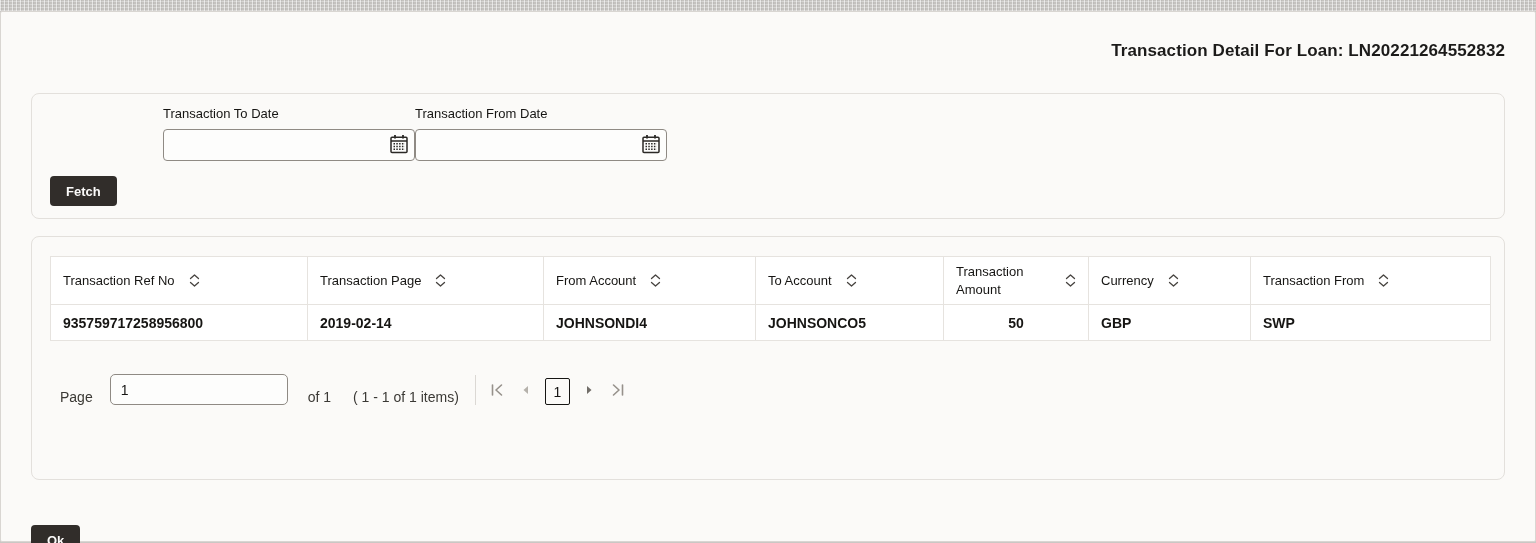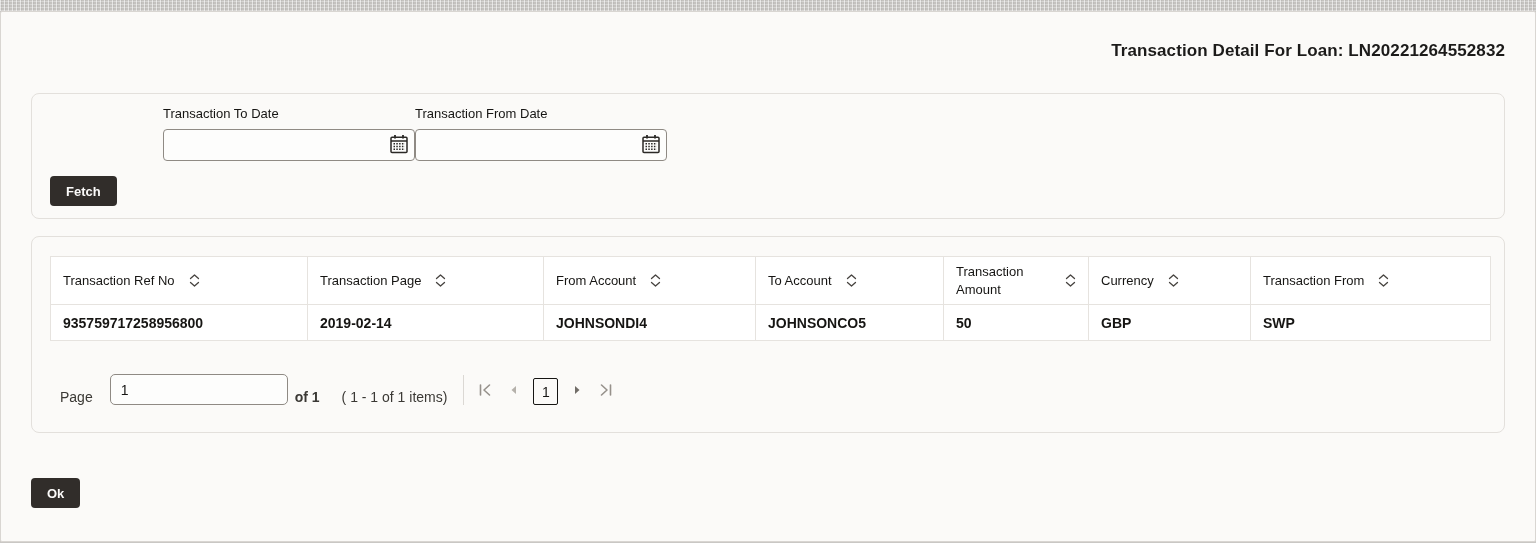--- a/index.html
+++ b/index.html
@@ -47,47 +47,47 @@
   .cal-btn {
     flex:0 0 auto; width:30px; height:100%; border:none; background:transparent;
     display:flex; align-items:center; justify-content:center; cursor:pointer; padding:0;
   }
   .dark-btn {
     background:#312d2a; color:#fcfbfa; border:none; border-radius:4px;
     font:bold 13px "Liberation Sans","DejaVu Sans",sans-serif;
     height:30px; padding:0 16px; cursor:pointer;
   }
   .fetch-btn { margin-top:15px; }
-  .results-panel { margin-top:17px; padding:19px 22px 30px 18px; height:197px; }
+  .results-panel { margin-top:17px; padding:19px 22px 30px 18px; height:244px; }
   table.tx-table {
     border-collapse:collapse; table-layout:fixed; width:1440px; background:#ffffff;
   }
   .tx-table th, .tx-table td { border:1px solid #e6e3df;font-weight:bold; }
   .tx-table th {
     height:47px; font-size:13px; font-weight:normal; color:#161513;
     text-align:left; padding:6px 12px; vertical-align:middle;
   }
   .th-inner { display:flex; align-items:center; gap:14px; }
   .th-label { line-height:1.35; }
   .sort-icon { display:inline-flex; flex:0 0 auto; cursor:pointer; }
   .tx-table td {
     height:36px; font-size:14px; color:#161513; padding:4px 12px; vertical-align:middle;
     background:#ffffff;
   }
-  .td-amount { text-align:left; padding-right:14px; }
+  .td-amount { text-align:center; padding-right:14px; }
   .pagination {
     margin-top:33px; margin-left:10px;
     display:flex; align-items:flex-end; font-size:14px; color:#3b3935;
   }
   .page-input {
     margin-left:17px; width:178px; height:31px;
     border:1px solid #8f8a84; border-radius:5px; background:#fdfdfc;
     font:14px "Liberation Sans","DejaVu Sans",sans-serif; padding:0 10px; outline:none; color:#161513;
   }
-  .of-text { margin-left:7px;font-weight:bold; }
+  .of-text { margin-left:20px; }
   .items-text { margin-left:22px; }
   .pg-divider { width:1px; height:30px; background:#dbd8d4; margin-left:16px; }
   .pg-nav { display:flex; align-items:center; gap:15px; margin-left:14px; }
   .pg-btn { border:none; background:transparent; padding:0; display:flex; align-items:center; cursor:pointer; }
   .current-page-box {
     width:25px; height:27px; border:1px solid #161513; border-radius:2px;
     display:flex; align-items:center; justify-content:center;
     font-size:14px; color:#161513; cursor:default;
   }
   .footer-row { display:flex; justify-content:flex-start; margin-top:45px; }

